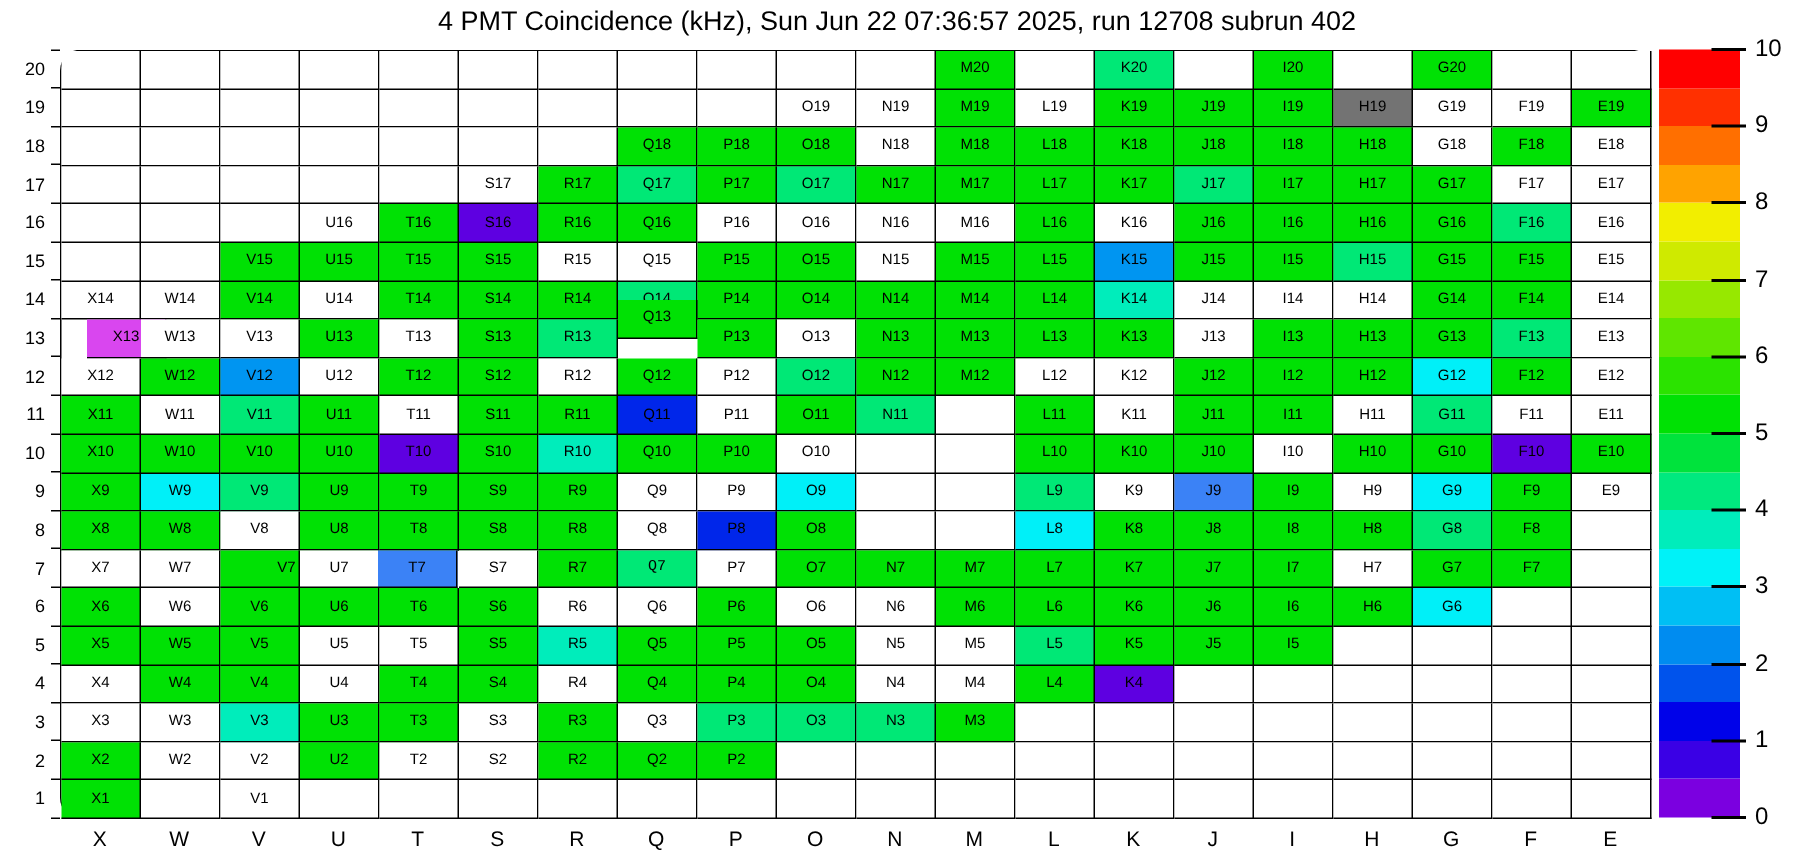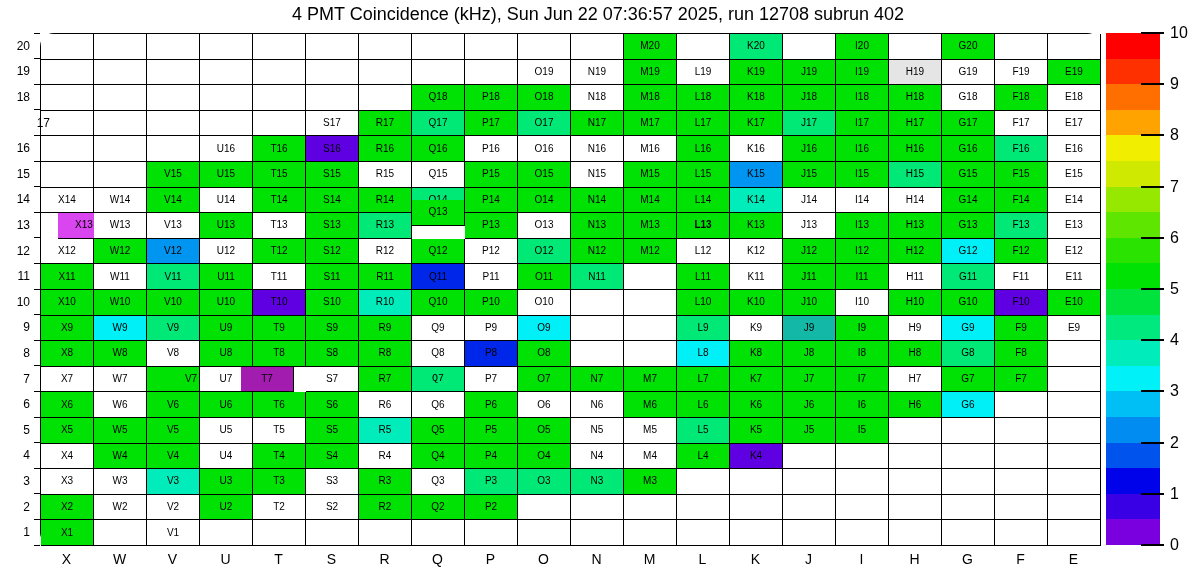--- a/index.html
+++ b/index.html
@@ -69,21 +69,21 @@
       <div class="cell" style="left: 318px; top: 25.6px; width: 53px; height: 25.6px; background: rgb(255, 255, 255);"></div>
       <div class="cell" style="left: 371px; top: 25.6px; width: 53px; height: 25.6px; background: rgb(255, 255, 255);"></div>
       <div class="cell" style="left: 424px; top: 25.6px; width: 53px; height: 25.6px; background: rgb(255, 255, 255);"></div>
       <div class="cell" style="left: 477px; top: 25.6px; width: 53px; height: 25.6px; background: rgb(255, 255, 255);">O19</div>
       <div class="cell" style="left: 530px; top: 25.6px; width: 53px; height: 25.6px; background: rgb(255, 255, 255);">N19</div>
       <div class="cell" style="left: 583px; top: 25.6px; width: 53px; height: 25.6px; background: rgb(0, 225, 4);">M19</div>
       <div class="cell" style="left: 636px; top: 25.6px; width: 53px; height: 25.6px; background: rgb(255, 255, 255);">L19</div>
       <div class="cell" style="left: 689px; top: 25.6px; width: 53px; height: 25.6px; background: rgb(0, 225, 4);">K19</div>
       <div class="cell" style="left: 742px; top: 25.6px; width: 53px; height: 25.6px; background: rgb(0, 225, 4);">J19</div>
       <div class="cell" style="left: 795px; top: 25.6px; width: 53px; height: 25.6px; background: rgb(0, 225, 4);">I19</div>
-      <div class="cell" style="left: 848px; top: 25.6px; width: 53px; height: 25.6px; background: #e5e5e5;">H19</div>
+      <div class="cell" style="left: 848px; top: 25.6px; width: 53px; height: 25.6px; background: #737373;">H19</div>
       <div class="cell" style="left: 901px; top: 25.6px; width: 53px; height: 25.6px; background: rgb(255, 255, 255);">G19</div>
       <div class="cell" style="left: 954px; top: 25.6px; width: 53px; height: 25.6px; background: rgb(255, 255, 255);">F19</div>
       <div class="cell" style="left: 1007px; top: 25.6px; width: 53px; height: 25.6px; background: rgb(0, 225, 4);">E19</div>
       <div class="cell" style="left: 0px; top: 51.2px; width: 53px; height: 25.6px; background: rgb(255, 255, 255);"></div>
       <div class="cell" style="left: 53px; top: 51.2px; width: 53px; height: 25.6px; background: rgb(255, 255, 255);"></div>
       <div class="cell" style="left: 106px; top: 51.2px; width: 53px; height: 25.6px; background: rgb(255, 255, 255);"></div>
       <div class="cell" style="left: 159px; top: 51.2px; width: 53px; height: 25.6px; background: rgb(255, 255, 255);"></div>
       <div class="cell" style="left: 212px; top: 51.2px; width: 53px; height: 25.6px; background: rgb(255, 255, 255);"></div>
       <div class="cell" style="left: 265px; top: 51.2px; width: 53px; height: 25.6px; background: rgb(255, 255, 255);"></div>
       <div class="cell" style="left: 318px; top: 51.2px; width: 53px; height: 25.6px; background: rgb(255, 255, 255);"></div>
@@ -185,21 +185,21 @@
       <div class="cell" style="left: 106px; top: 179.2px; width: 53px; height: 25.6px; background: rgb(255, 255, 255);">V13</div>
       <div class="cell" style="left: 159px; top: 179.2px; width: 53px; height: 25.6px; background: rgb(0, 225, 4);">U13</div>
       <div class="cell" style="left: 212px; top: 179.2px; width: 53px; height: 25.6px; background: rgb(255, 255, 255);">T13</div>
       <div class="cell" style="left: 265px; top: 179.2px; width: 53px; height: 25.6px; background: rgb(0, 225, 4);">S13</div>
       <div class="cell" style="left: 318px; top: 179.2px; width: 53px; height: 25.6px; background: rgb(0, 232, 118);">R13</div>
       <div class="cell" style="left: 371px; top: 166px; width: 53px; height: 25.6px; background: rgb(0, 225, 4);">Q13</div>
       <div class="cell" style="left: 424px; top: 179.2px; width: 53px; height: 25.6px; background: rgb(0, 225, 4);">P13</div>
       <div class="cell" style="left: 477px; top: 179.2px; width: 53px; height: 25.6px; background: rgb(255, 255, 255);">O13</div>
       <div class="cell" style="left: 530px; top: 179.2px; width: 53px; height: 25.6px; background: rgb(0, 225, 4);">N13</div>
       <div class="cell" style="left: 583px; top: 179.2px; width: 53px; height: 25.6px; background: rgb(0, 225, 4);">M13</div>
-      <div class="cell" style="left: 636px; top: 179.2px; width: 53px; height: 25.6px; background: rgb(0, 225, 4); font-weight: bold;">L13</div>
+      <div class="cell" style="left: 636px; top: 179.2px; width: 53px; height: 25.6px; background: rgb(0, 225, 4);">L13</div>
       <div class="cell" style="left: 689px; top: 179.2px; width: 53px; height: 25.6px; background: rgb(0, 225, 4);">K13</div>
       <div class="cell" style="left: 742px; top: 179.2px; width: 53px; height: 25.6px; background: rgb(255, 255, 255);">J13</div>
       <div class="cell" style="left: 795px; top: 179.2px; width: 53px; height: 25.6px; background: rgb(0, 225, 4);">I13</div>
       <div class="cell" style="left: 848px; top: 179.2px; width: 53px; height: 25.6px; background: rgb(0, 225, 4);">H13</div>
       <div class="cell" style="left: 901px; top: 179.2px; width: 53px; height: 25.6px; background: rgb(0, 225, 4);">G13</div>
       <div class="cell" style="left: 954px; top: 179.2px; width: 53px; height: 25.6px; background: rgb(0, 232, 118);">F13</div>
       <div class="cell" style="left: 1007px; top: 179.2px; width: 53px; height: 25.6px; background: rgb(255, 255, 255);">E13</div>
       <div class="cell" style="left: 0px; top: 204.8px; width: 53px; height: 25.6px; background: rgb(255, 255, 255);">X12</div>
       <div class="cell" style="left: 53px; top: 204.8px; width: 53px; height: 25.6px; background: rgb(0, 225, 4);">W12</div>
       <div class="cell" style="left: 106px; top: 204.8px; width: 53px; height: 25.6px; background: rgb(0, 149, 241);">V12</div>
@@ -267,21 +267,21 @@
       <div class="cell" style="left: 212px; top: 281.6px; width: 53px; height: 25.6px; background: rgb(0, 225, 4);">T9</div>
       <div class="cell" style="left: 265px; top: 281.6px; width: 53px; height: 25.6px; background: rgb(0, 225, 4);">S9</div>
       <div class="cell" style="left: 318px; top: 281.6px; width: 53px; height: 25.6px; background: rgb(0, 225, 4);">R9</div>
       <div class="cell" style="left: 371px; top: 281.6px; width: 53px; height: 25.6px; background: rgb(255, 255, 255);">Q9</div>
       <div class="cell" style="left: 424px; top: 281.6px; width: 53px; height: 25.6px; background: rgb(255, 255, 255);">P9</div>
       <div class="cell" style="left: 477px; top: 281.6px; width: 53px; height: 25.6px; background: rgb(0, 240, 248);">O9</div>
       <div class="cell" style="left: 530px; top: 281.6px; width: 53px; height: 25.6px; background: rgb(255, 255, 255);"></div>
       <div class="cell" style="left: 583px; top: 281.6px; width: 53px; height: 25.6px; background: rgb(255, 255, 255);"></div>
       <div class="cell" style="left: 636px; top: 281.6px; width: 53px; height: 25.6px; background: rgb(0, 232, 118);">L9</div>
       <div class="cell" style="left: 689px; top: 281.6px; width: 53px; height: 25.6px; background: rgb(255, 255, 255);">K9</div>
-      <div class="cell" style="left: 742px; top: 281.6px; width: 53px; height: 25.6px; background: #14b8a6;">J9</div>
+      <div class="cell" style="left: 742px; top: 281.6px; width: 53px; height: 25.6px; background: #3b82f6;">J9</div>
       <div class="cell" style="left: 795px; top: 281.6px; width: 53px; height: 25.6px; background: rgb(0, 225, 4);">I9</div>
       <div class="cell" style="left: 848px; top: 281.6px; width: 53px; height: 25.6px; background: rgb(255, 255, 255);">H9</div>
       <div class="cell" style="left: 901px; top: 281.6px; width: 53px; height: 25.6px; background: rgb(0, 240, 248);">G9</div>
       <div class="cell" style="left: 954px; top: 281.6px; width: 53px; height: 25.6px; background: rgb(0, 225, 4);">F9</div>
       <div class="cell" style="left: 1007px; top: 281.6px; width: 53px; height: 25.6px; background: rgb(255, 255, 255);">E9</div>
       <div class="cell" style="left: 0px; top: 307.2px; width: 53px; height: 25.6px; background: rgb(0, 225, 4);">X8</div>
       <div class="cell" style="left: 53px; top: 307.2px; width: 53px; height: 25.6px; background: rgb(0, 225, 4);">W8</div>
       <div class="cell" style="left: 106px; top: 307.2px; width: 53px; height: 25.6px; background: rgb(255, 255, 255);">V8</div>
       <div class="cell" style="left: 159px; top: 307.2px; width: 53px; height: 25.6px; background: rgb(0, 225, 4);">U8</div>
       <div class="cell" style="left: 212px; top: 307.2px; width: 53px; height: 25.6px; background: rgb(0, 225, 4);">T8</div>
@@ -297,21 +297,21 @@
       <div class="cell" style="left: 742px; top: 307.2px; width: 53px; height: 25.6px; background: rgb(0, 225, 4);">J8</div>
       <div class="cell" style="left: 795px; top: 307.2px; width: 53px; height: 25.6px; background: rgb(0, 225, 4);">I8</div>
       <div class="cell" style="left: 848px; top: 307.2px; width: 53px; height: 25.6px; background: rgb(0, 225, 4);">H8</div>
       <div class="cell" style="left: 901px; top: 307.2px; width: 53px; height: 25.6px; background: rgb(0, 232, 118);">G8</div>
       <div class="cell" style="left: 954px; top: 307.2px; width: 53px; height: 25.6px; background: rgb(0, 225, 4);">F8</div>
       <div class="cell" style="left: 1007px; top: 307.2px; width: 53px; height: 25.6px; background: rgb(255, 255, 255);"></div>
       <div class="cell" style="left: 0px; top: 332.8px; width: 53px; height: 25.6px; background: rgb(255, 255, 255);">X7</div>
       <div class="cell" style="left: 53px; top: 332.8px; width: 53px; height: 25.6px; background: rgb(255, 255, 255);">W7</div>
       <div class="cell" style="left: 106px; top: 332.8px; width: 53px; height: 25.6px; background: rgb(0, 225, 4); padding-left: 36px;">V7</div>
       <div class="cell" style="left: 159px; top: 332.8px; width: 53px; height: 25.6px; background: rgb(255, 255, 255);">U7</div>
-      <div class="cell" style="left: 200px; top: 332.8px; width: 53px; height: 25.6px; background: #a21caf;">T7</div>
+      <div class="cell" style="left: 211px; top: 332.8px; width: 53px; height: 25.6px; background: #3b82f6;">T7</div>
       <div class="cell" style="left: 265px; top: 332.8px; width: 53px; height: 25.6px; background: rgb(255, 255, 255);">S7</div>
       <div class="cell" style="left: 318px; top: 332.8px; width: 53px; height: 25.6px; background: rgb(0, 225, 4);">R7</div>
       <div class="cell" style="left: 371px; top: 332.8px; width: 53px; height: 25.6px; background: rgb(0, 232, 118); font-family: Liberation Mono, monospace;">Q7</div>
       <div class="cell" style="left: 424px; top: 332.8px; width: 53px; height: 25.6px; background: rgb(255, 255, 255);">P7</div>
       <div class="cell" style="left: 477px; top: 332.8px; width: 53px; height: 25.6px; background: rgb(0, 225, 4);">O7</div>
       <div class="cell" style="left: 530px; top: 332.8px; width: 53px; height: 25.6px; background: rgb(0, 225, 4);">N7</div>
       <div class="cell" style="left: 583px; top: 332.8px; width: 53px; height: 25.6px; background: rgb(0, 225, 4);">M7</div>
       <div class="cell" style="left: 636px; top: 332.8px; width: 53px; height: 25.6px; background: rgb(0, 225, 4);">L7</div>
       <div class="cell" style="left: 689px; top: 332.8px; width: 53px; height: 25.6px; background: rgb(0, 225, 4);">K7</div>
       <div class="cell" style="left: 742px; top: 332.8px; width: 53px; height: 25.6px; background: rgb(0, 225, 4);">J7</div>
@@ -459,21 +459,21 @@
       <div class="cb-band" style="top: 128px; height: 25.6px; background: rgb(207, 234, 0);"></div>
       <div class="cb-band" style="top: 102.4px; height: 25.6px; background: rgb(242, 238, 0);"></div>
       <div class="cb-band" style="top: 76.8px; height: 25.6px; background: rgb(255, 163, 0);"></div>
       <div class="cb-band" style="top: 51.2px; height: 25.6px; background: rgb(255, 111, 0);"></div>
       <div class="cb-band" style="top: 25.6px; height: 25.6px; background: rgb(255, 48, 0);"></div>
       <div class="cb-band" style="top: 0px; height: 25.6px; background: rgb(255, 0, 0);"></div>
     </div>
 <div class="ylab" style="left: 0px; top: 33px; width: 30px; height: 25.6px;">20</div>
     <div class="ylab" style="left: 0px; top: 58.6px; width: 30px; height: 25.6px;">19</div>
     <div class="ylab" style="left: 0px; top: 84.2px; width: 30px; height: 25.6px;">18</div>
-    <div class="ylab" style="left: 0px; top: 109.8px; width: 30px; height: 25.6px; margin-left: 20px;">17</div>
+    <div class="ylab" style="left: 0px; top: 109.8px; width: 30px; height: 25.6px;">17</div>
     <div class="ylab" style="left: 0px; top: 135.4px; width: 30px; height: 25.6px;">16</div>
     <div class="ylab" style="left: 0px; top: 161px; width: 30px; height: 25.6px;">15</div>
     <div class="ylab" style="left: 0px; top: 186.6px; width: 30px; height: 25.6px;">14</div>
     <div class="ylab" style="left: 0px; top: 212.2px; width: 30px; height: 25.6px;">13</div>
     <div class="ylab" style="left: 0px; top: 237.8px; width: 30px; height: 25.6px;">12</div>
     <div class="ylab" style="left: 0px; top: 263.4px; width: 30px; height: 25.6px;">11</div>
     <div class="ylab" style="left: 0px; top: 289px; width: 30px; height: 25.6px;">10</div>
     <div class="ylab" style="left: 0px; top: 314.6px; width: 30px; height: 25.6px;">9</div>
     <div class="ylab" style="left: 0px; top: 340.2px; width: 30px; height: 25.6px;">8</div>
     <div class="ylab" style="left: 0px; top: 365.8px; width: 30px; height: 25.6px;">7</div>

